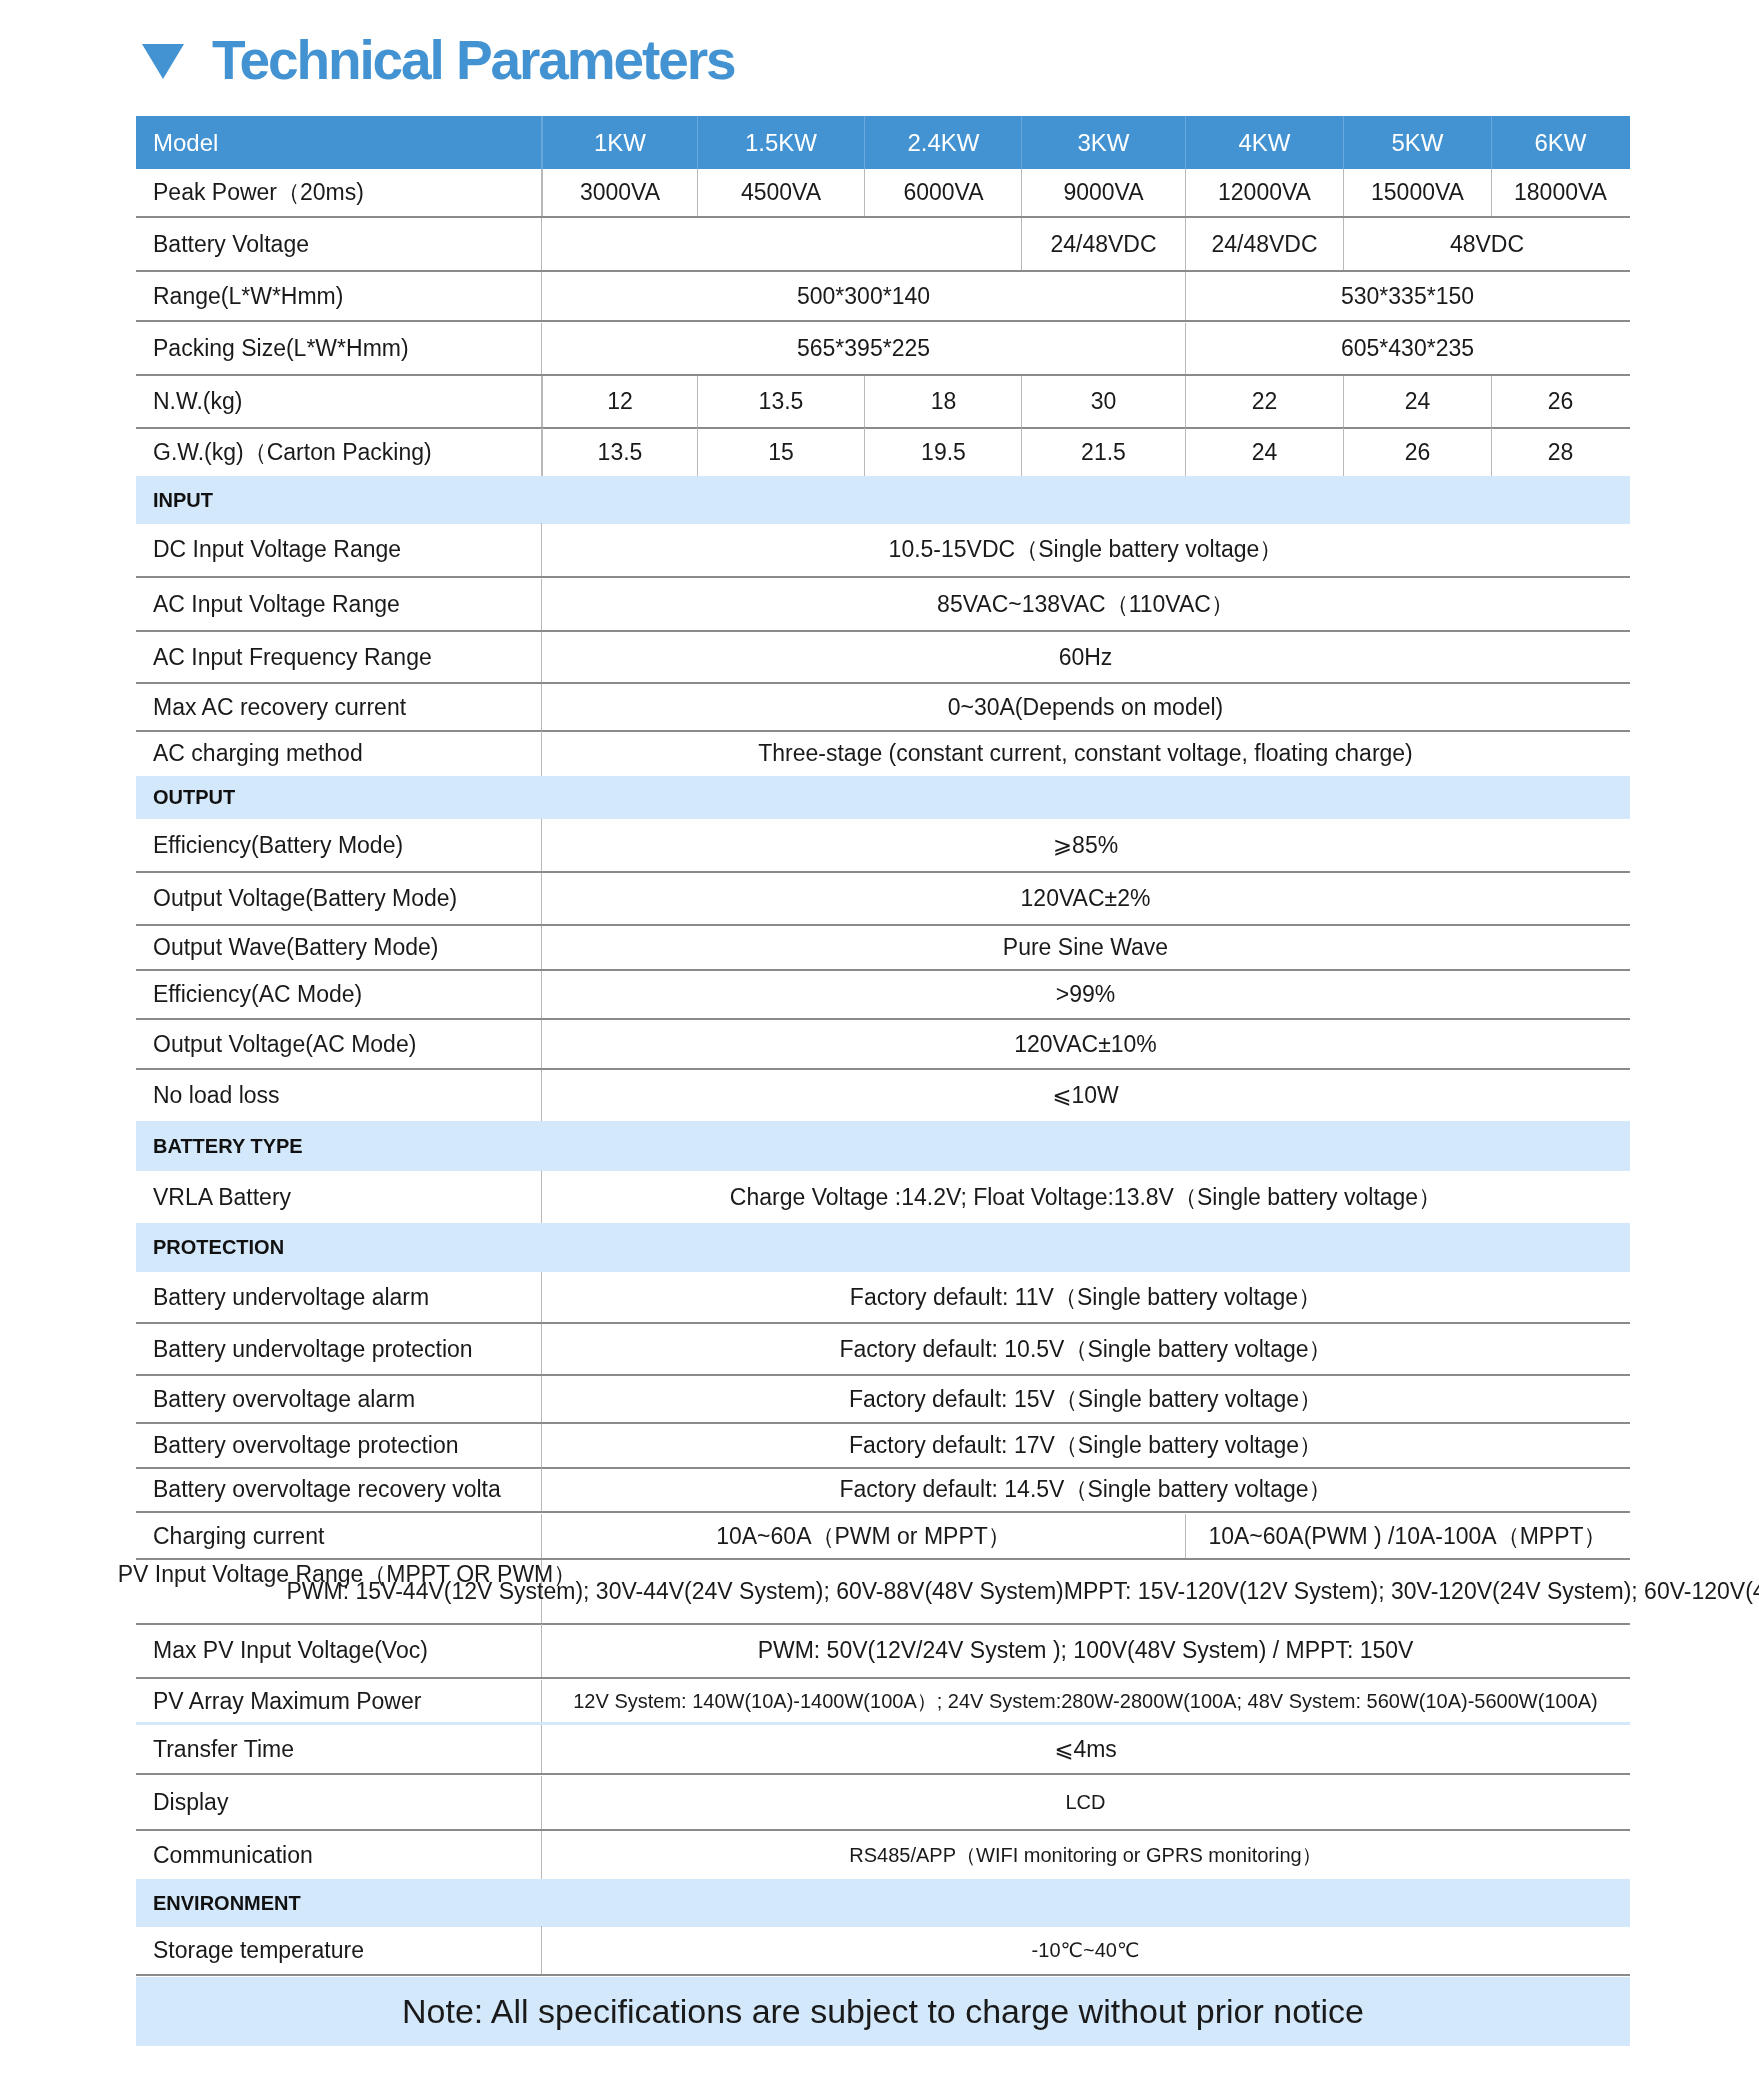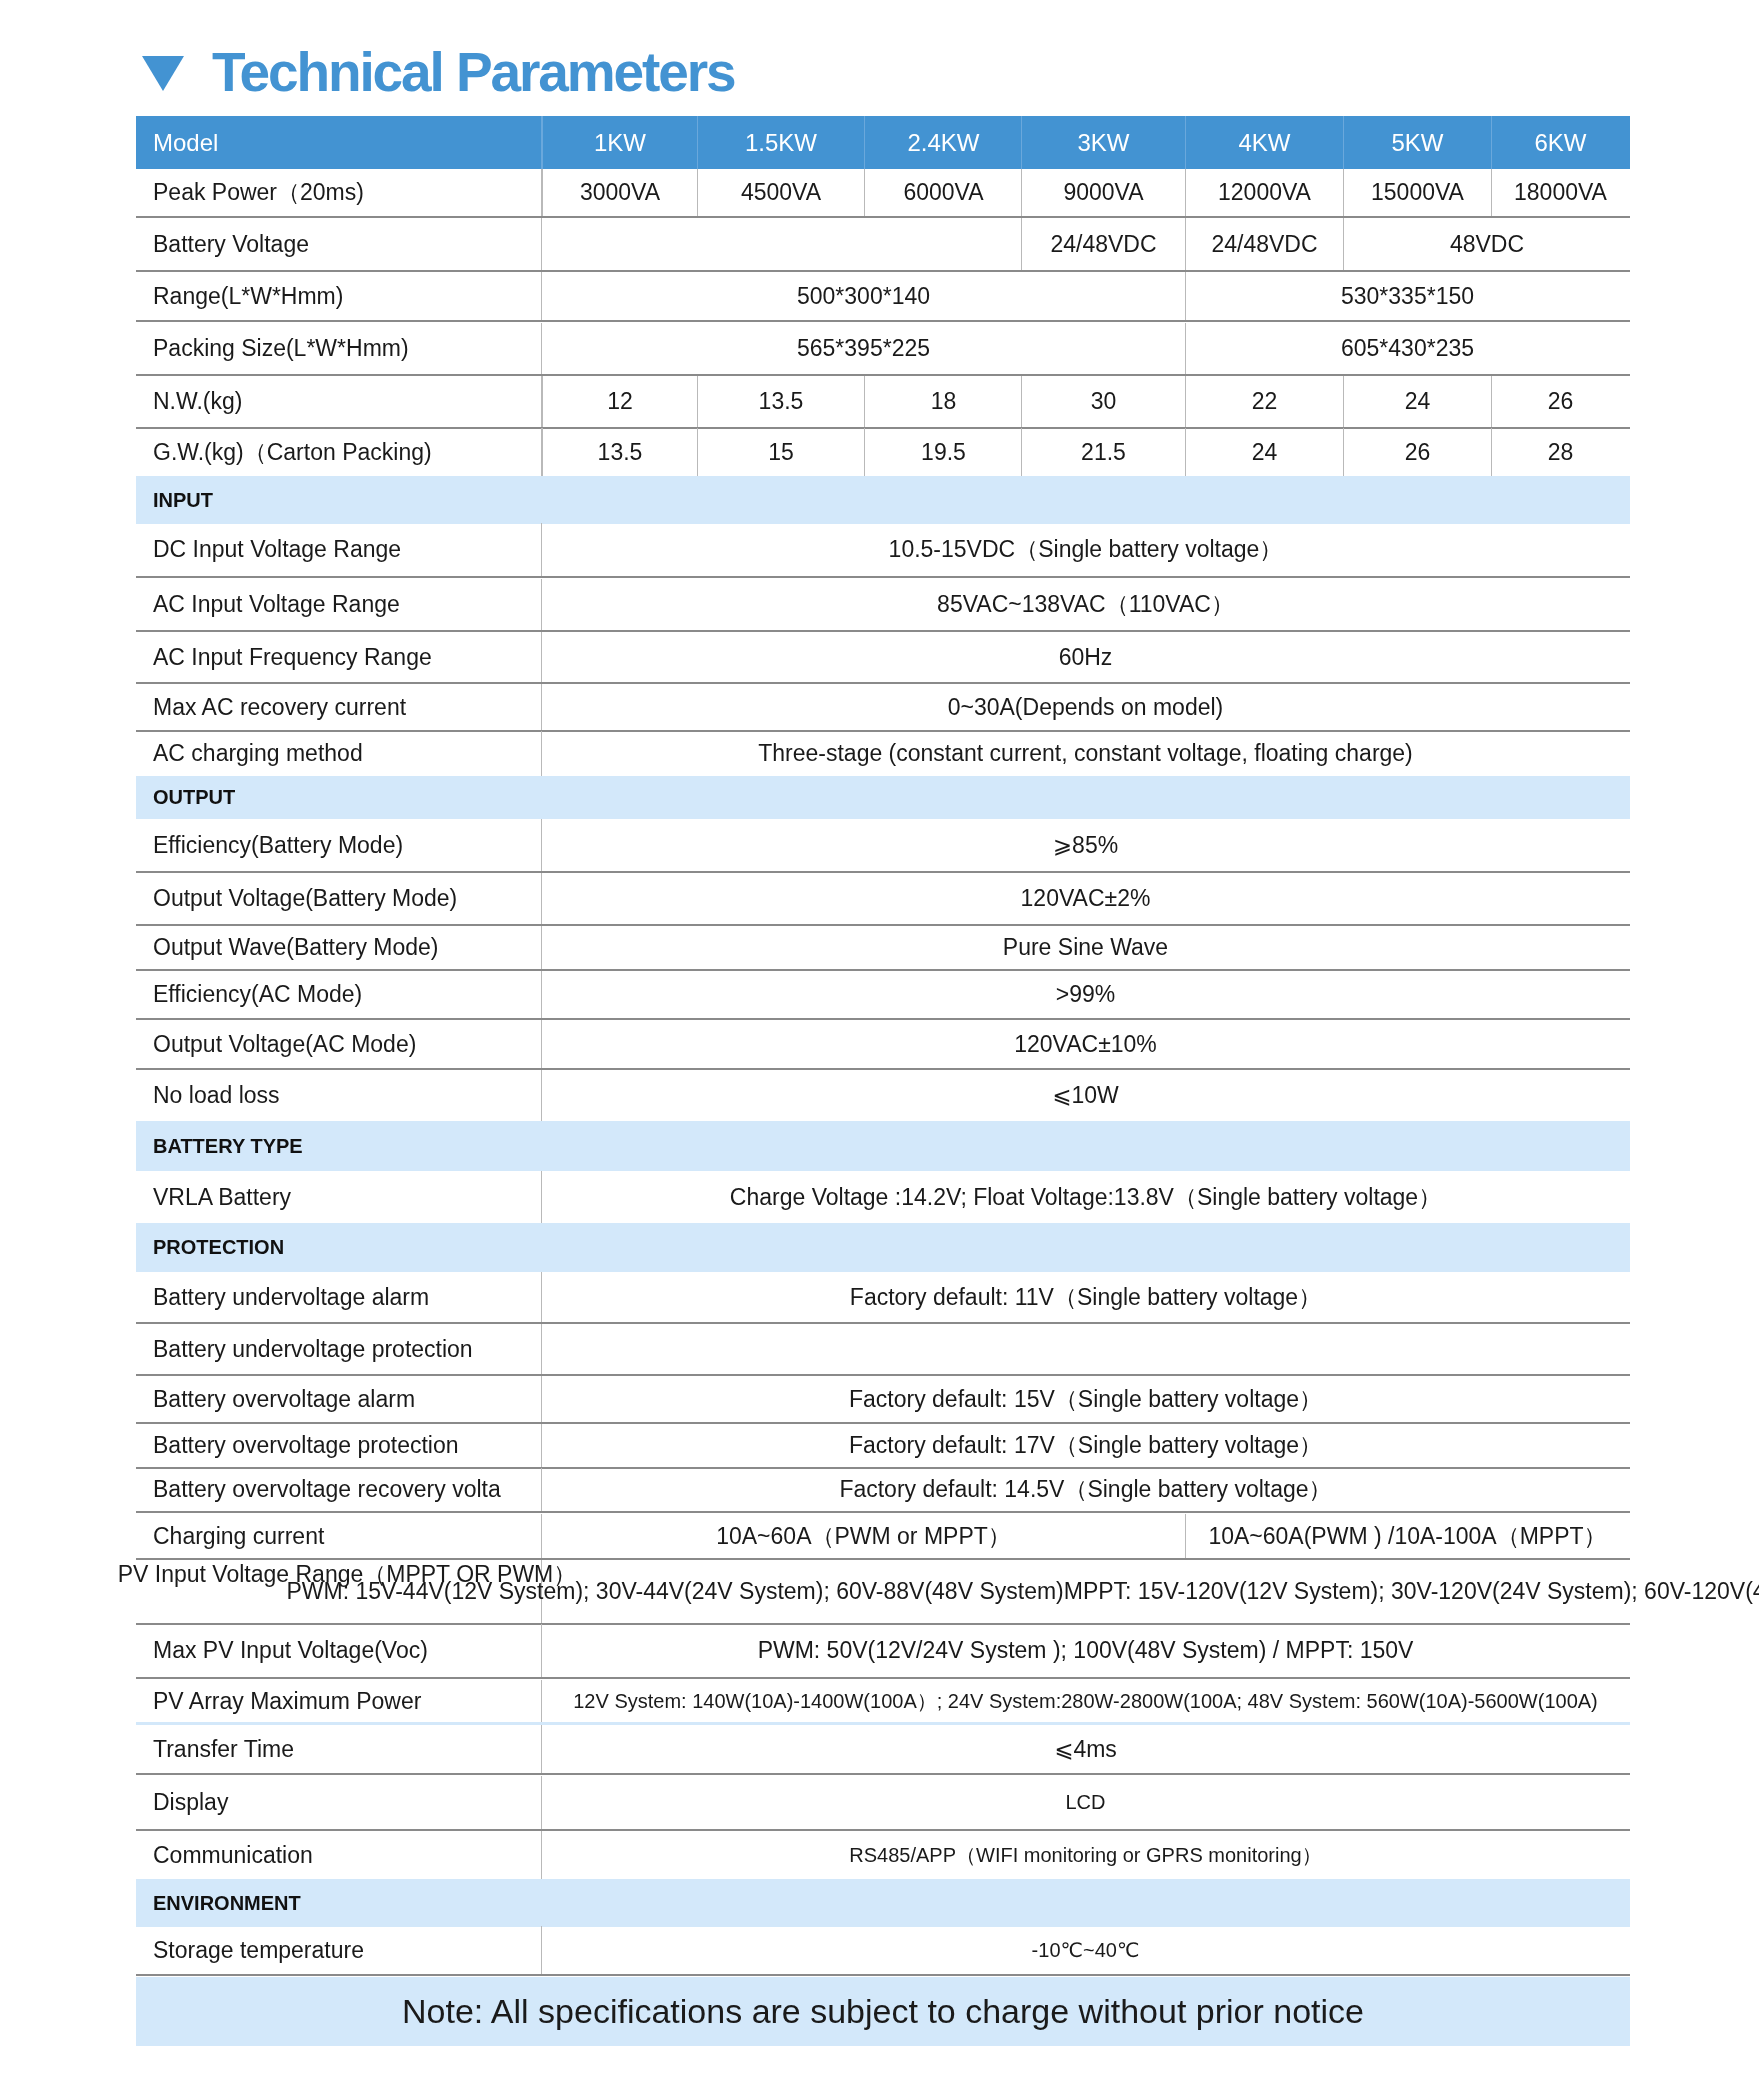--- a/index.html
+++ b/index.html
@@ -1,18 +1,18 @@
 <!DOCTYPE html>
 <html style="font-size:11.4px"><head>
 <meta charset="utf-8">
 <style>
   html, body { margin:0; padding:0; background:#ffffff; }
   body { width:1760px; height:2087px; position:relative; overflow:hidden;
          font-family:"Liberation Sans", "DejaVu Sans", sans-serif; color:#1a1a1a; }
-  .title { position:absolute; left:142px; top:40px; height:64px; display:flex; align-items:center;text-align:right; }
+  .title { position:absolute; left:142px; top:28px; height:64px; display:flex; align-items:center;text-align:right; }
   .title .tri { width:0; height:0; border-left:21px solid transparent; border-right:21px solid transparent;
                 border-top:35px solid #4393d2; margin-right:28px; margin-top:2.8px; }
   .title .txt { font-size:55px; font-weight:bold; color:#4393d2; letter-spacing:-2.1px; }
   .tbl { position:absolute; left:136px; top:116px; width:1494px; }
   .row { position:absolute; left:0; width:1494px; display:block; }
   .row.line { border-bottom:2.8px solid #8a8a8a; box-sizing:border-box; }
   .cell { position:absolute; top:0; bottom:0; display:flex; align-items:center; justify-content:center;
           font-size:23px; box-sizing:border-box; white-space:nowrap; }
   .cell.label { left:0; width:406px; justify-content:flex-start; padding-left:17px; border-right:1.1px solid #b9b9b9; }
   .cell.vline { border-left:1.1px solid #b9b9b9; }
@@ -163,20 +163,21 @@
 
   <div class="row sec" style="top:1107px;height:49px;">
     <div class="cell" style="left:0;width:1494px;">PROTECTION</div>
   </div>
   <div class="row line" style="top:1156px;height:52px;">
     <div class="cell label">Battery undervoltage alarm</div>
     <div class="cell" style="left:406px;width:1087px;">Factory default: 11V（Single battery voltage）</div>
   </div>
   <div class="row line" style="top:1208px;height:52px;">
     <div class="cell label">Battery undervoltage protection</div>
+    <div class="cell" style="left:406px;width:1087px;">Factory default: 10.5V（Single battery voltage）</div>
   </div>
   <div class="row line" style="top:1260px;height:48px;">
     <div class="cell label">Battery overvoltage alarm</div>
     <div class="cell" style="left:406px;width:1087px;">Factory default: 15V（Single battery voltage）</div>
   </div>
   <div class="row line" style="top:1308px;height:45px;">
     <div class="cell label">Battery overvoltage protection</div>
     <div class="cell" style="left:406px;width:1087px;">Factory default: 17V（Single battery voltage）</div>
   </div>
   <div class="row line" style="top:1352px;height:45px;">

